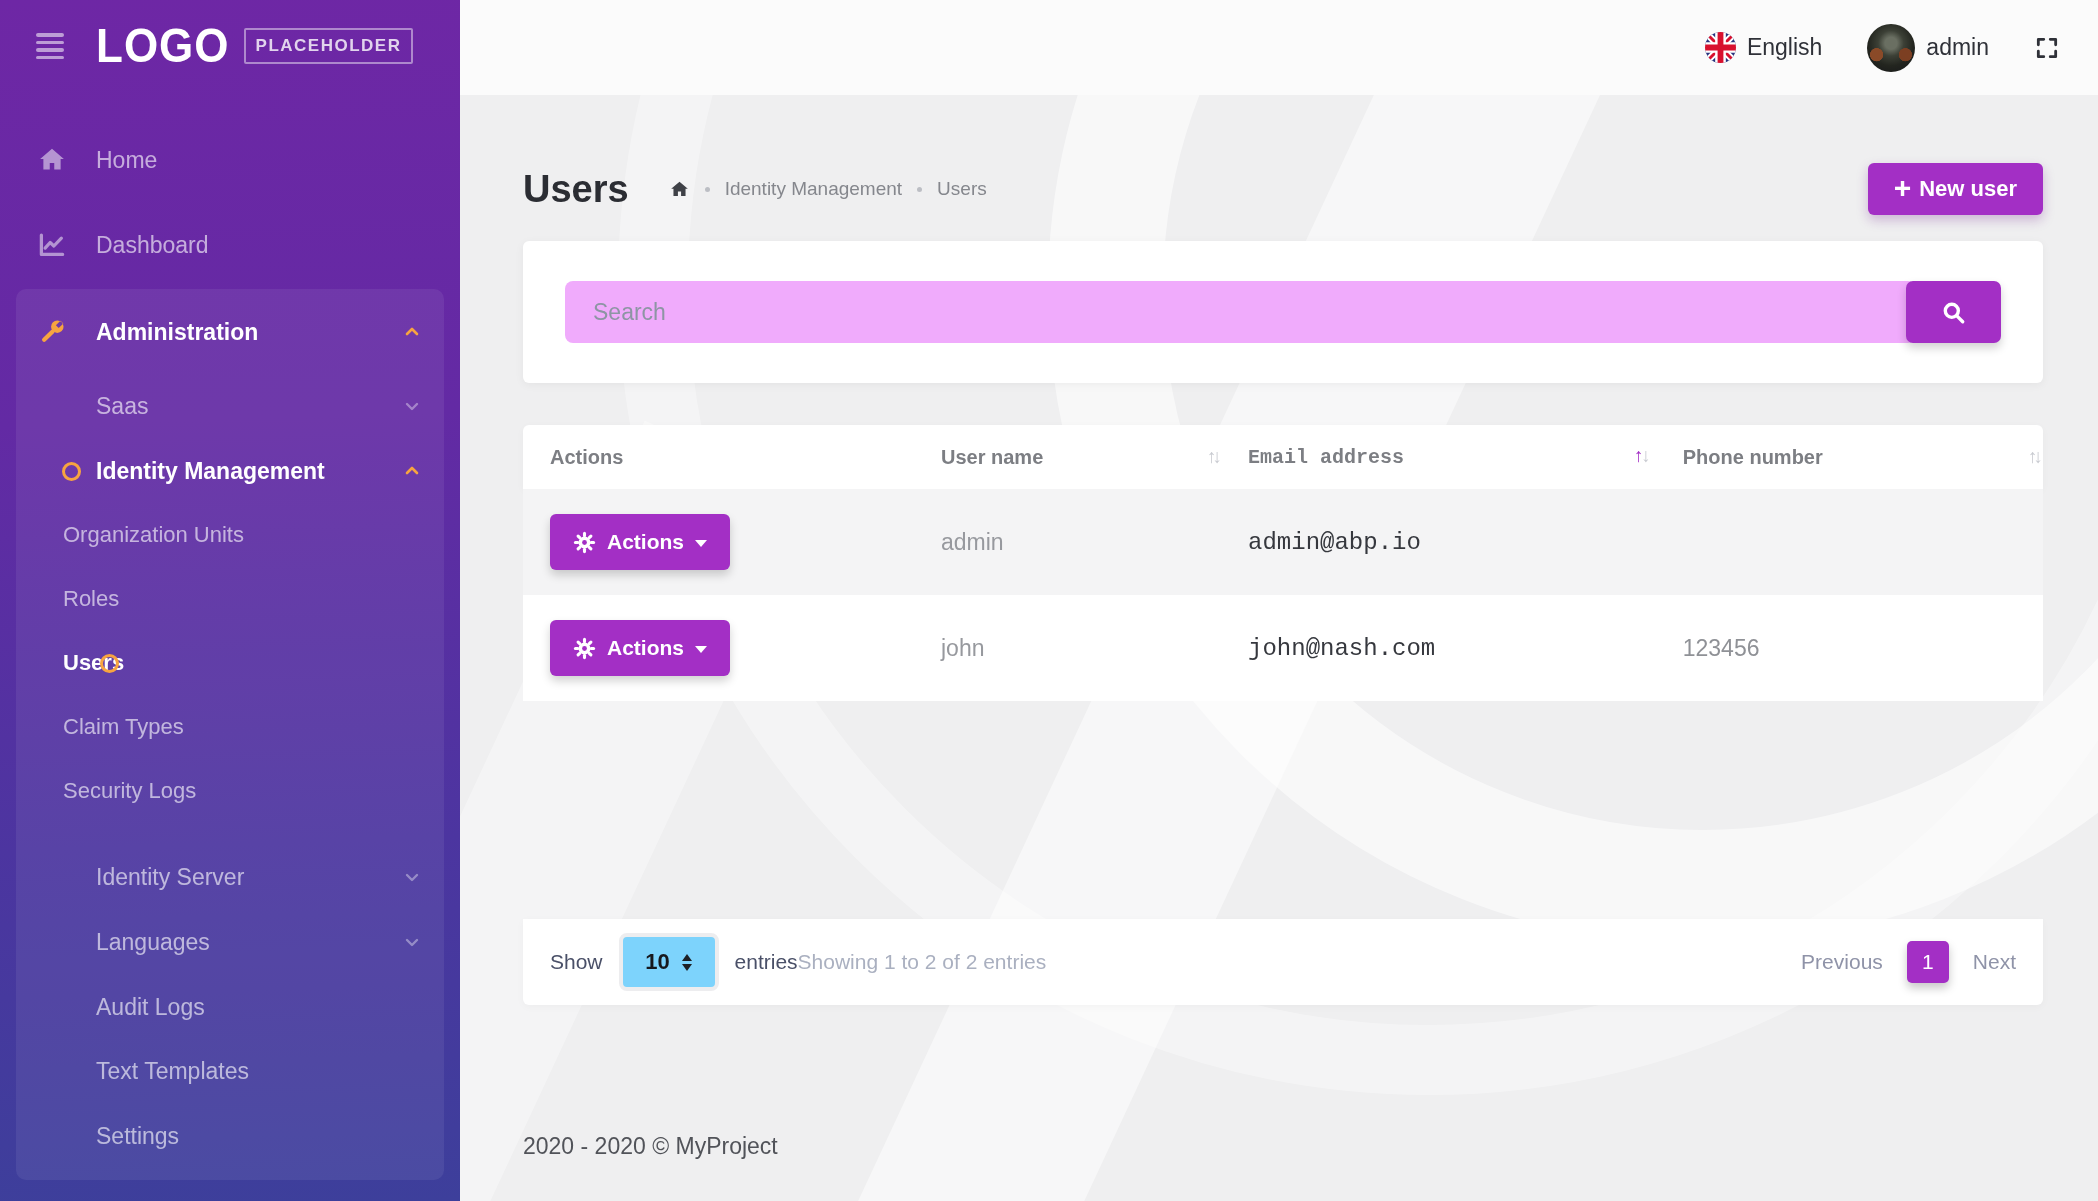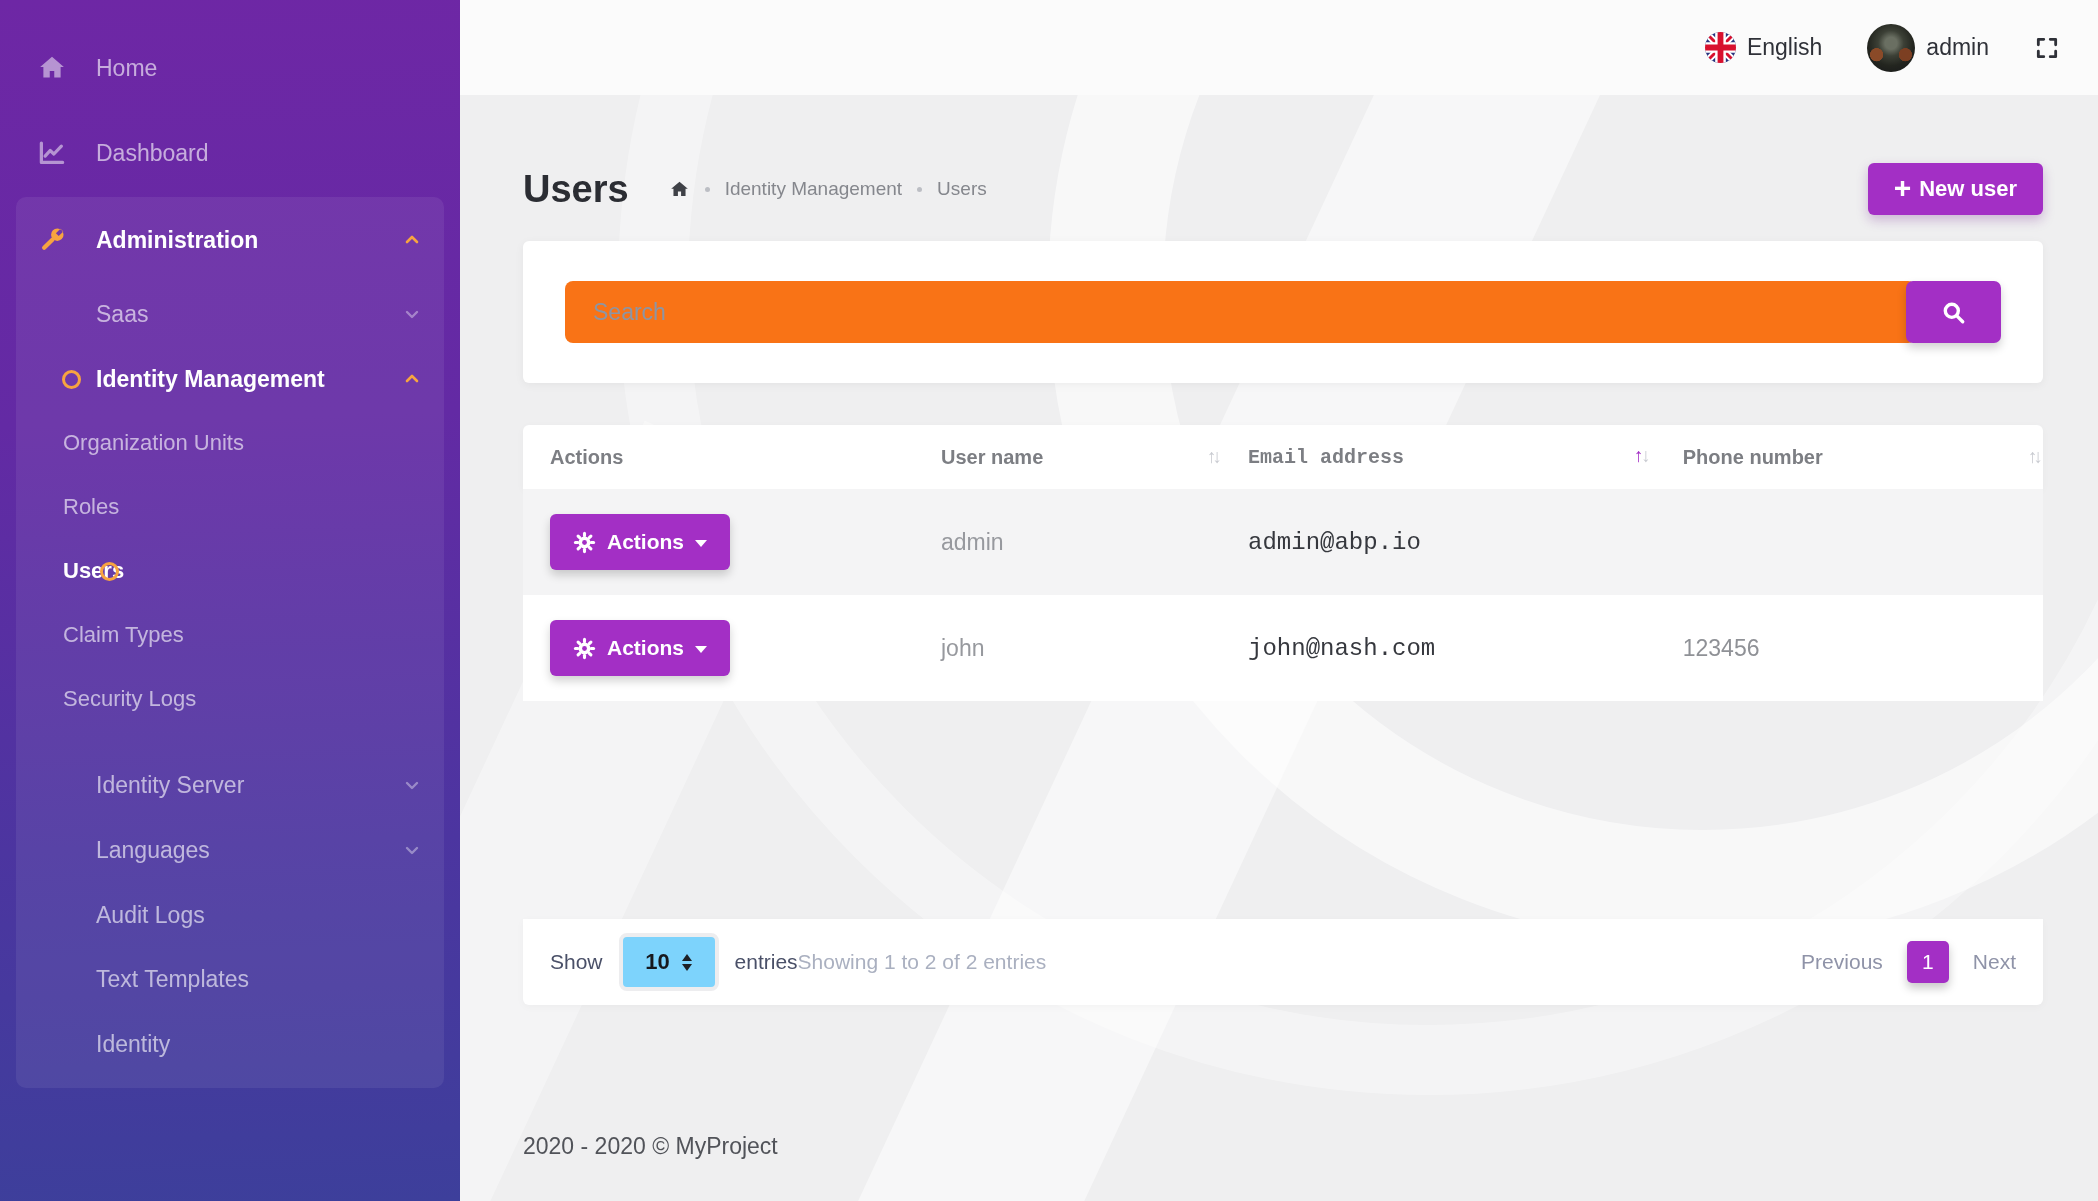--- a/index.html
+++ b/index.html
@@ -62,21 +62,21 @@
   .crumb-home{display:flex;cursor:pointer;}
   .btn{border:none;cursor:pointer;font-family:inherit;}
   .btn-new{margin-left:auto;display:flex;align-items:center;gap:8px;height:52px;padding:0 26px;
            background:#a32fc5;color:#fff;font-size:22px;font-weight:600;border-radius:6px;
            box-shadow:0 5px 12px rgba(110,30,140,.28);}
   .plus{font-size:30px;font-weight:600;line-height:0;margin-top:-3px;}
 
   .search-card{position:relative;z-index:1;margin-top:26px;background:#fff;border-radius:6px;
                box-shadow:0 2px 10px rgba(0,0,0,.05);padding:40px 42px;}
   .search-group{display:flex;height:62px;position:relative;}
-  .search-input{flex:1;height:62px;background:#f97316;border:none;outline:none;border-radius:8px;
+  .search-input{flex:1;height:62px;background:#f0abfc;border:none;outline:none;border-radius:8px;
                 padding:0 28px;font-size:23px;color:#333;font-family:inherit;}
   .search-input::placeholder{color:#8d95a4;}
   .btn-search{width:95px;height:62px;margin-left:-10px;background:#a32fc5;border-radius:7px;
               display:flex;align-items:center;justify-content:center;box-shadow:0 5px 10px rgba(0,0,0,.18);}
 
   .table-wrap{position:relative;z-index:1;margin-top:42px;}
   .thead{display:flex;align-items:center;height:64px;background:#fff;border-radius:6px 6px 0 0;
          box-shadow:0 2px 8px rgba(0,0,0,.03);}
   .th{display:flex;align-items:center;justify-content:space-between;font-size:20px;font-weight:700;
       color:#7c7e83;cursor:pointer;}
@@ -116,20 +116,30 @@
                background:#a32fc5;color:#fff;border-radius:5px;font-size:21px;
                box-shadow:0 5px 10px rgba(0,0,0,.22);cursor:pointer;}
   .copyright{position:relative;z-index:1;margin-top:128px;font-size:23px;color:#515359;}
 </style>
 </head>
 <body>
 
 <div class="app">
 
   <aside class="sidebar">
+    <div class="logo-row">
+      <span class="hamburger">
+          <i></i>
+          <i></i>
+          <i></i>
+          <i></i>
+        </span>
+      <span class="logo-text">LOGO</span>
+      <span class="logo-badge">PLACEHOLDER</span>
+    </div>
 
     <div class="nv l1 nv-home">
       <span class="micon">
         <svg width="30" height="30" viewBox="0 0 24 24">
             <path fill="rgba(255,255,255,.5)" d="M12 3 L21.5 11.2 h-2.6 v8.3 h-5.1 v-5.2 h-3.6 v5.2 H5.1 v-8.3 H2.5 Z"></path>
           </svg>
       </span>
       <span>Home</span>
     </div>
 
@@ -214,21 +224,21 @@
             </svg>
         </span>
       </div>
       <div class="nv l2 mt1">
         <span>Audit Logs</span>
       </div>
       <div class="nv l2">
         <span>Text Templates</span>
       </div>
       <div class="nv l2 mt1">
-        <span>Identity</span>
+        <span>Settings</span>
       </div>
     </div>
   </aside>
 
   <div class="main">
 
     <header class="topbar">
       <div class="lang">
         <svg width="31" height="31" viewBox="0 0 32 32">
           <defs>

